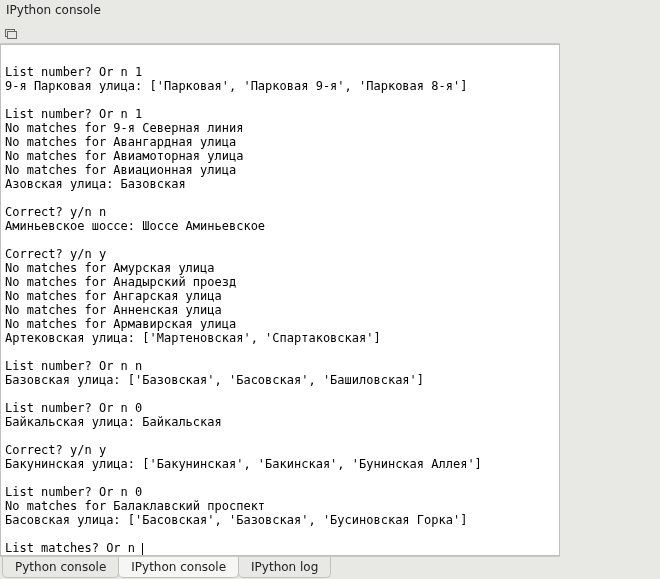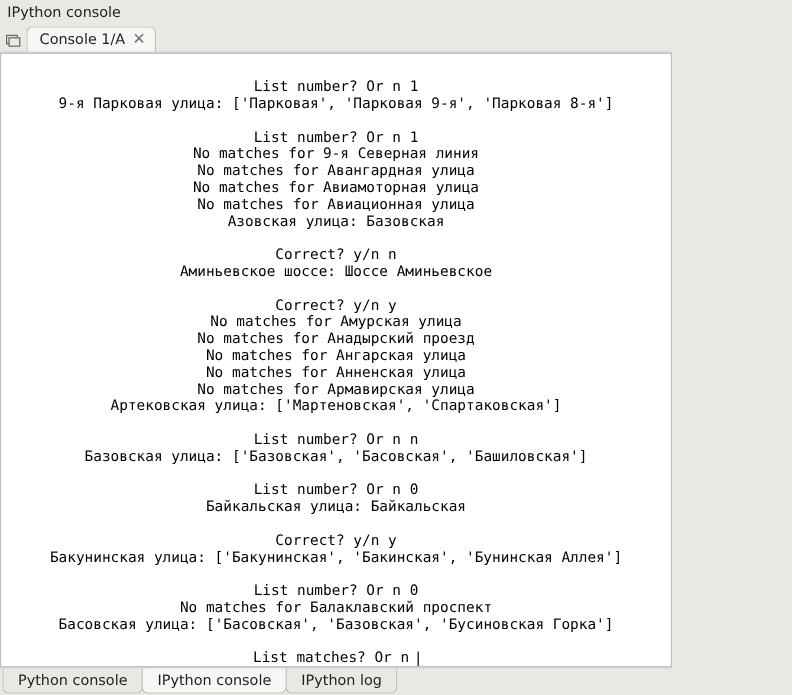--- a/index.html
+++ b/index.html
@@ -62,21 +62,20 @@
     cursor: pointer;
     line-height: 1;
   }
   .console-area {
     flex: 1 1 auto;
     background: #ffffff;
     border: 1px solid #c0c0bc;
     margin: 0;
     overflow: hidden;
     position: relative;
-    text-align: center;
   }
   .console-text {
     font-family: "DejaVu Sans Mono", "Liberation Mono", Consolas, monospace;
     font-size: 12px;
     line-height: 14px;
     white-space: pre;
     padding: 6px 4px 0 4px;
     color: #000;
   }
   .cursor {
@@ -121,24 +120,20 @@
     <span>IPython console</span>
   </div>
 
   <div class="tabbar-top">
     <span class="tab-side-icon">
       <svg width="14" height="14" viewBox="0 0 14 14">
         <rect x="1.5" y="3.5" width="9" height="7" fill="none" stroke="#666" stroke-width="1"></rect>
         <rect x="3.5" y="5.5" width="9" height="7" fill="#e8e8e4" stroke="#666" stroke-width="1"></rect>
       </svg>
     </span>
-    <div class="tab">
-      <span>Console 1/A</span>
-      <span class="close">✕</span>
-    </div>
   </div>
 
   <div class="console-area">
     <div class="console-text"><span id="lines">
 List number? Or n 1
 9-я Парковая улица: ['Парковая', 'Парковая 9-я', 'Парковая 8-я']
 
 List number? Or n 1
 No matches for 9-я Северная линия
 No matches for Авангардная улица

